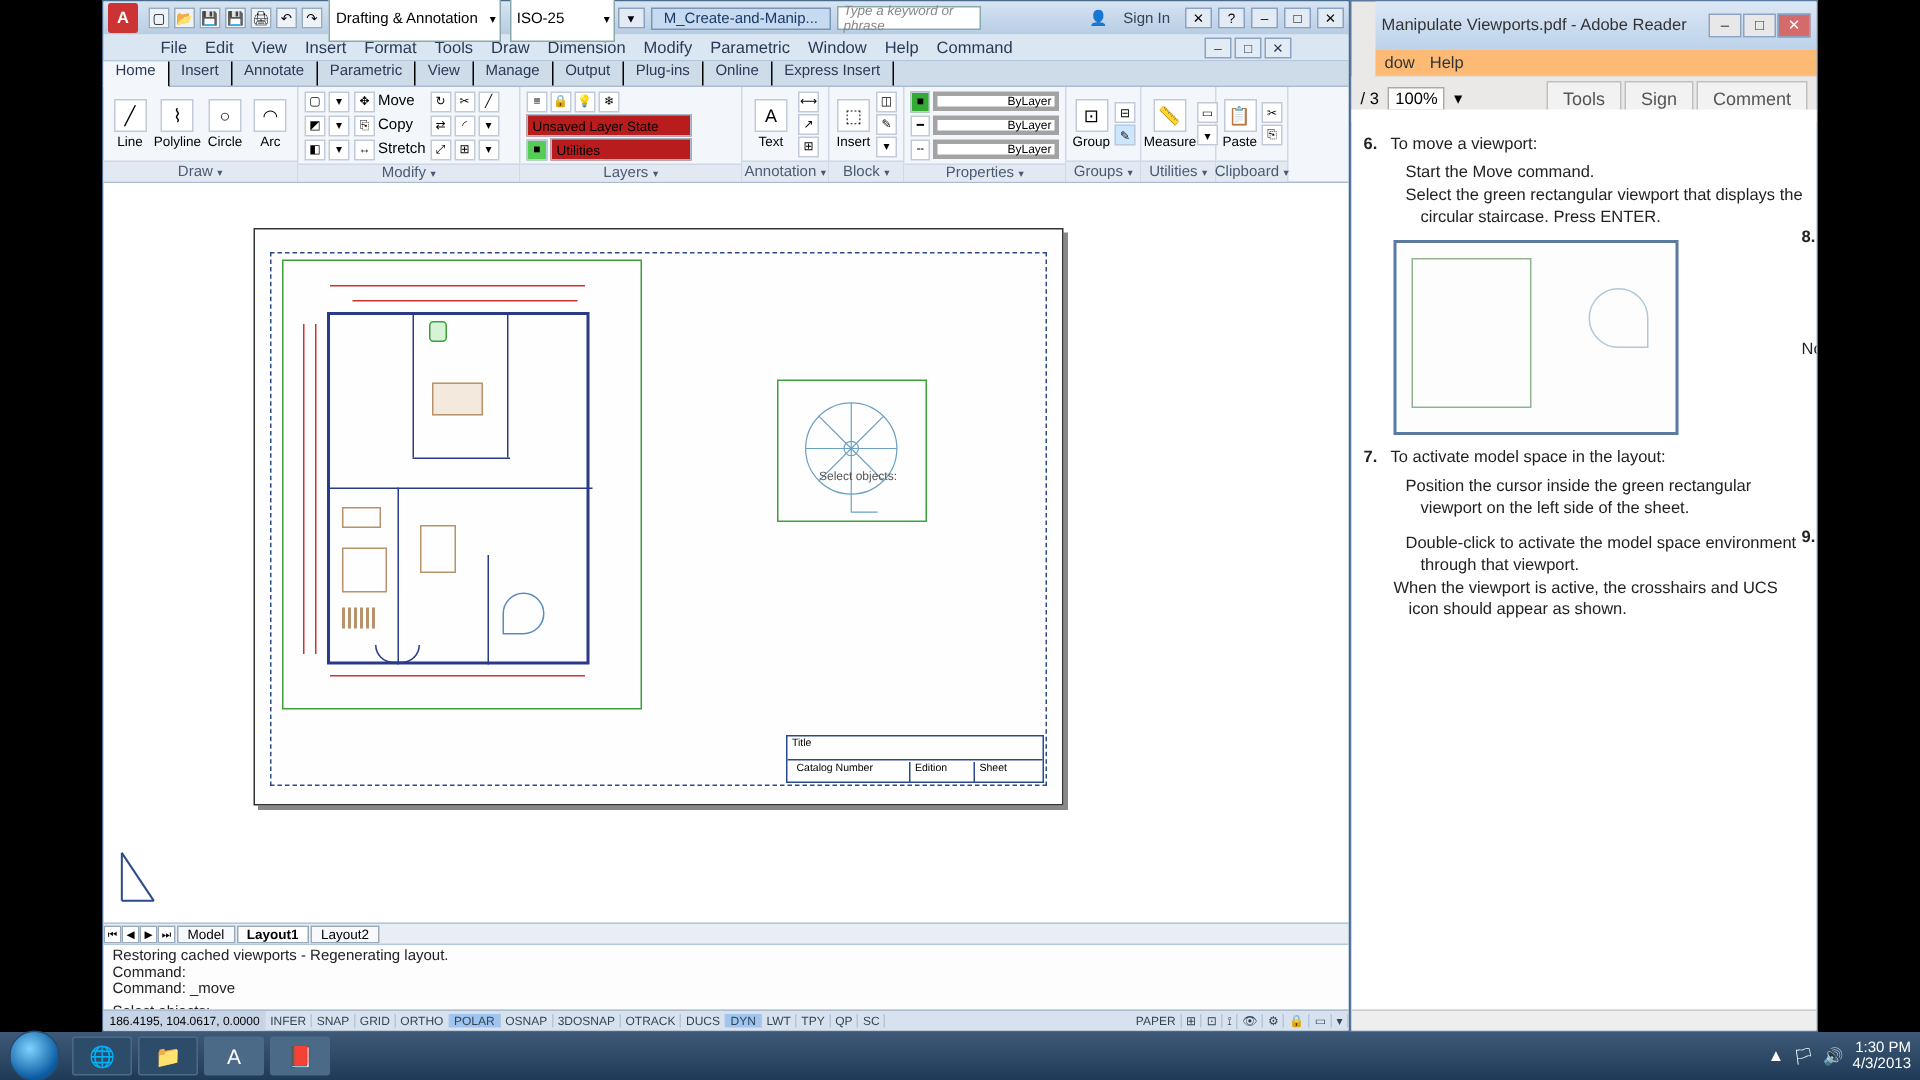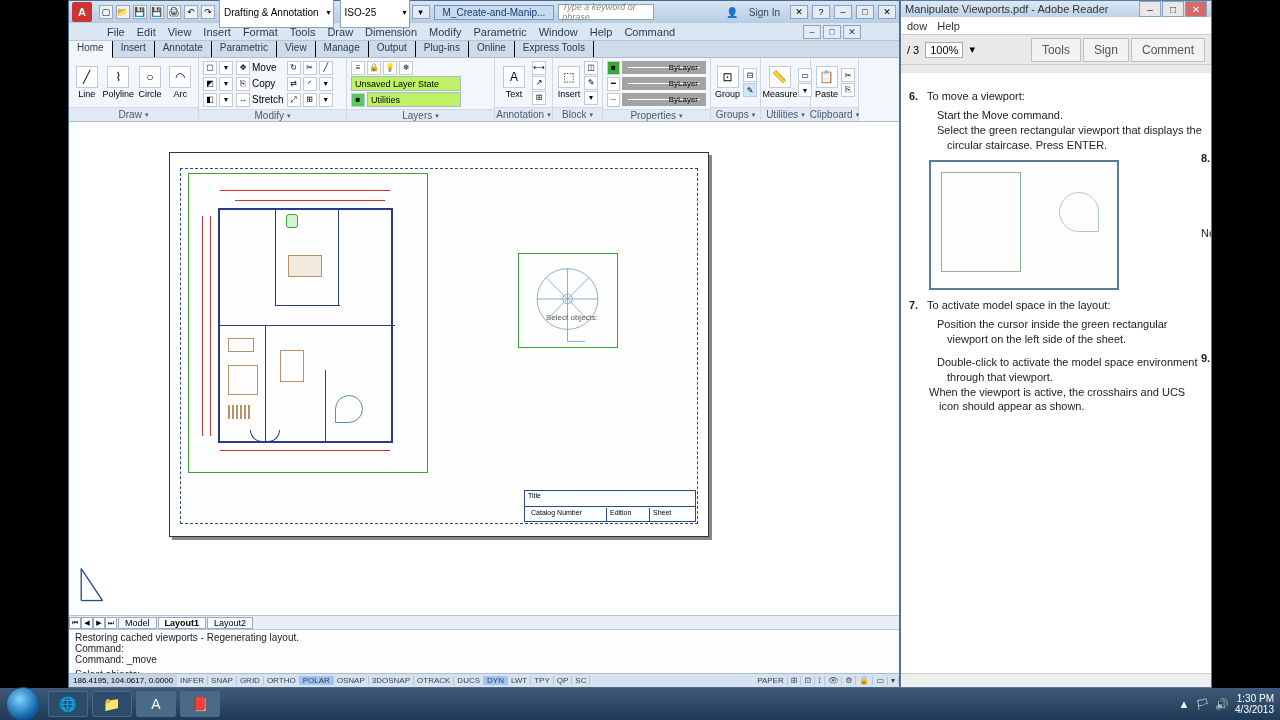--- a/index.html
+++ b/index.html
@@ -8,25 +8,25 @@
 
 .taskbar { position: absolute; bottom: 0; left: 0; right: 0; height: 32px;
   background: linear-gradient(#3f5a78,#1e3a56); display: flex; align-items: center; color:#fff; font-size:11px;}
 .start-orb { width:34px;height:34px;border-radius:50%;background:radial-gradient(circle at 40% 35%,#7fd3ff,#0a5aa0 70%);margin:0 6px;border:1px solid #2a4a6a;}
 .task-icon{width:40px;height:26px;background:#2d4c6a;border:1px solid #4a6a88;margin:0 2px;border-radius:2px;display:flex;align-items:center;justify-content:center;font-size:14px;}
 .tray{margin-left:auto;display:flex;align-items:center;gap:6px;padding-right:6px;}
 .clock{font-size:10px;text-align:right;line-height:1.1;}
 
 
 .adobe-window{position:absolute;top:0;left:900px;right:68px;bottom:32px;background:#eae9e8;border:1px solid #5a7aa0;}
-.adobe-title{height:16px;background:linear-gradient(#dce8f6,#bcd2ea);display:flex;align-items:center;font-size:11px;padding:0 4px;color:#333;}
+.adobe-title{height:32px;background:linear-gradient(#dce8f6,#bcd2ea);display:flex;align-items:center;font-size:11px;padding:0 4px;color:#333;margin-left:16px;}
 .adobe-title .wbtns{margin-left:auto;display:flex;gap:1px;}
 .wbtn{width:22px;height:16px;background:#e8e8e8;border:1px solid #8ba3c0;font-size:10px;display:flex;align-items:center;justify-content:center;}
 .wbtn.close{background:#d56a6a;color:#fff;}
-.adobe-menu{height:18px;background:#ffffff;font-size:11px;padding:0 6px;display:flex;gap:10px;align-items:center;color:#333;border-bottom:1px solid #ccc;}
+.adobe-menu{height:18px;background:#fdba74;font-size:11px;padding:0 6px;display:flex;gap:10px;align-items:center;color:#333;border-bottom:1px solid #ccc;margin-left:16px;}
 .adobe-toolbar{height:30px;background:#eae9e8;border-bottom:1px solid #ccc;display:flex;align-items:center;padding:0 6px;font-size:11px;gap:6px;}
 .adobe-toolbar .zoom{border:1px solid #aaa;padding:1px 4px;background:#fff;}
 .adobe-rbtns{margin-left:auto;display:flex;gap:2px;}
 .adobe-rbtn{padding:4px 10px;border:1px solid #bfbfbf;background:#f2f2f2;font-size:12px;color:#555;}
 .adobe-doc{position:absolute;top:72px;left:0;right:0;bottom:14px;background:#fff;overflow:hidden;padding:10px 8px;font-size:11px;color:#222;line-height:1.35;}
 .adobe-doc .step{margin:6px 0 4px;}
 .adobe-doc .num{display:inline-block;width:18px;font-weight:bold;}
 .adobe-doc .sub{margin-left:28px;text-indent:-10px;padding-left:10px;}
 .adobe-doc .thumb{border:2px solid #5a7aa0;width:190px;height:130px;margin:8px 0 8px 20px;background:#fdfdfd;position:relative;}
 .adobe-doc .thumb .mini-plan{position:absolute;left:10px;top:10px;width:80px;height:100px;border:1px solid #8fb58f;}
@@ -58,22 +58,22 @@
 .panel{border-right:1px solid #cfd9e6;display:flex;flex-direction:column;}
 .panel-body{flex:1;display:flex;align-items:center;padding:2px 4px;gap:3px;}
 .panel-title{height:14px;background:#e3e9f2;text-align:center;font-size:10px;color:#4a5a72;display:flex;align-items:center;justify-content:center;border-top:1px solid #cfd9e6;}
 .panel-title::after{content:" ▾";font-size:7px;margin-left:3px;}
 .big-btn{display:flex;flex-direction:column;align-items:center;gap:1px;width:30px;}
 .big-btn .ic{width:22px;height:22px;border:1px solid #c0cad8;background:#fff;display:flex;align-items:center;justify-content:center;font-size:12px;}
 .mod-col{display:flex;flex-direction:column;gap:1px;}
 .mod-row{display:flex;align-items:center;gap:2px;height:15px;}
 .sm-ic{width:14px;height:14px;border:1px solid #c0cad8;background:#fff;font-size:8px;display:flex;align-items:center;justify-content:center;}
 .lbl{font-size:10px;}
-.layer-combo{width:110px;height:15px;background:#bef264;border:1px solid #aab8cc;font-size:9px;padding:0 3px;display:flex;align-items:center;}
-.prop-combo{width:90px;height:13px;background:#fff;border:6px solid #a3a3a3;font-size:8px;padding:0 2px;display:flex;align-items:center;justify-content:flex-end;}
+.layer-combo{width:110px;height:15px;background:#b91c1c;border:1px solid #aab8cc;font-size:9px;padding:0 3px;display:flex;align-items:center;}
+.prop-combo{width:90px;height:13px;background:#fff;border:3px solid #a3a3a3;font-size:8px;padding:0 2px;display:flex;align-items:center;justify-content:flex-end;}
 
 
 .draw-wrap{position:absolute;top:121px;left:0;right:0;bottom:72px;background:#fff;}
 .paper{position:absolute;left:100px;top:30px;width:540px;height:385px;background:#fefefe;border:1px solid #333;box-shadow:3px 3px 0 #888;}
 .border-dash{position:absolute;left:10px;top:15px;right:10px;bottom:12px;border:1px dashed #2a4a8a;}
 .vp-green{position:absolute;left:18px;top:20px;width:240px;height:300px;border:1px solid #3aa03a;}
 .vp-green2{position:absolute;left:348px;top:100px;width:100px;height:95px;border:1px solid #3aa03a;}
 .title-block{position:absolute;right:12px;bottom:14px;width:172px;height:32px;border:1px solid #2a4a8a;font-size:7px;}
 .title-block .trow{border-bottom:1px solid #2a4a8a;padding:1px 3px;height:16px;}
 .title-block .trow:last-child{border:none;display:flex;}
@@ -218,21 +218,21 @@
   <div class="ribbon-tabs">
     <div class="rtab active">Home</div>
     <div class="rtab">Insert</div>
     <div class="rtab">Annotate</div>
     <div class="rtab">Parametric</div>
     <div class="rtab">View</div>
     <div class="rtab">Manage</div>
     <div class="rtab">Output</div>
     <div class="rtab">Plug-ins</div>
     <div class="rtab">Online</div>
-    <div class="rtab">Express Tools</div>
+    <div class="rtab">Express Insert</div>
   </div>
 
   <div class="ribbon">
 
     <div class="panel" style="width:130px">
       <div class="panel-body">
         <div class="big-btn">
             <div class="ic">╱</div>
             <span>Line</span>
           </div>

